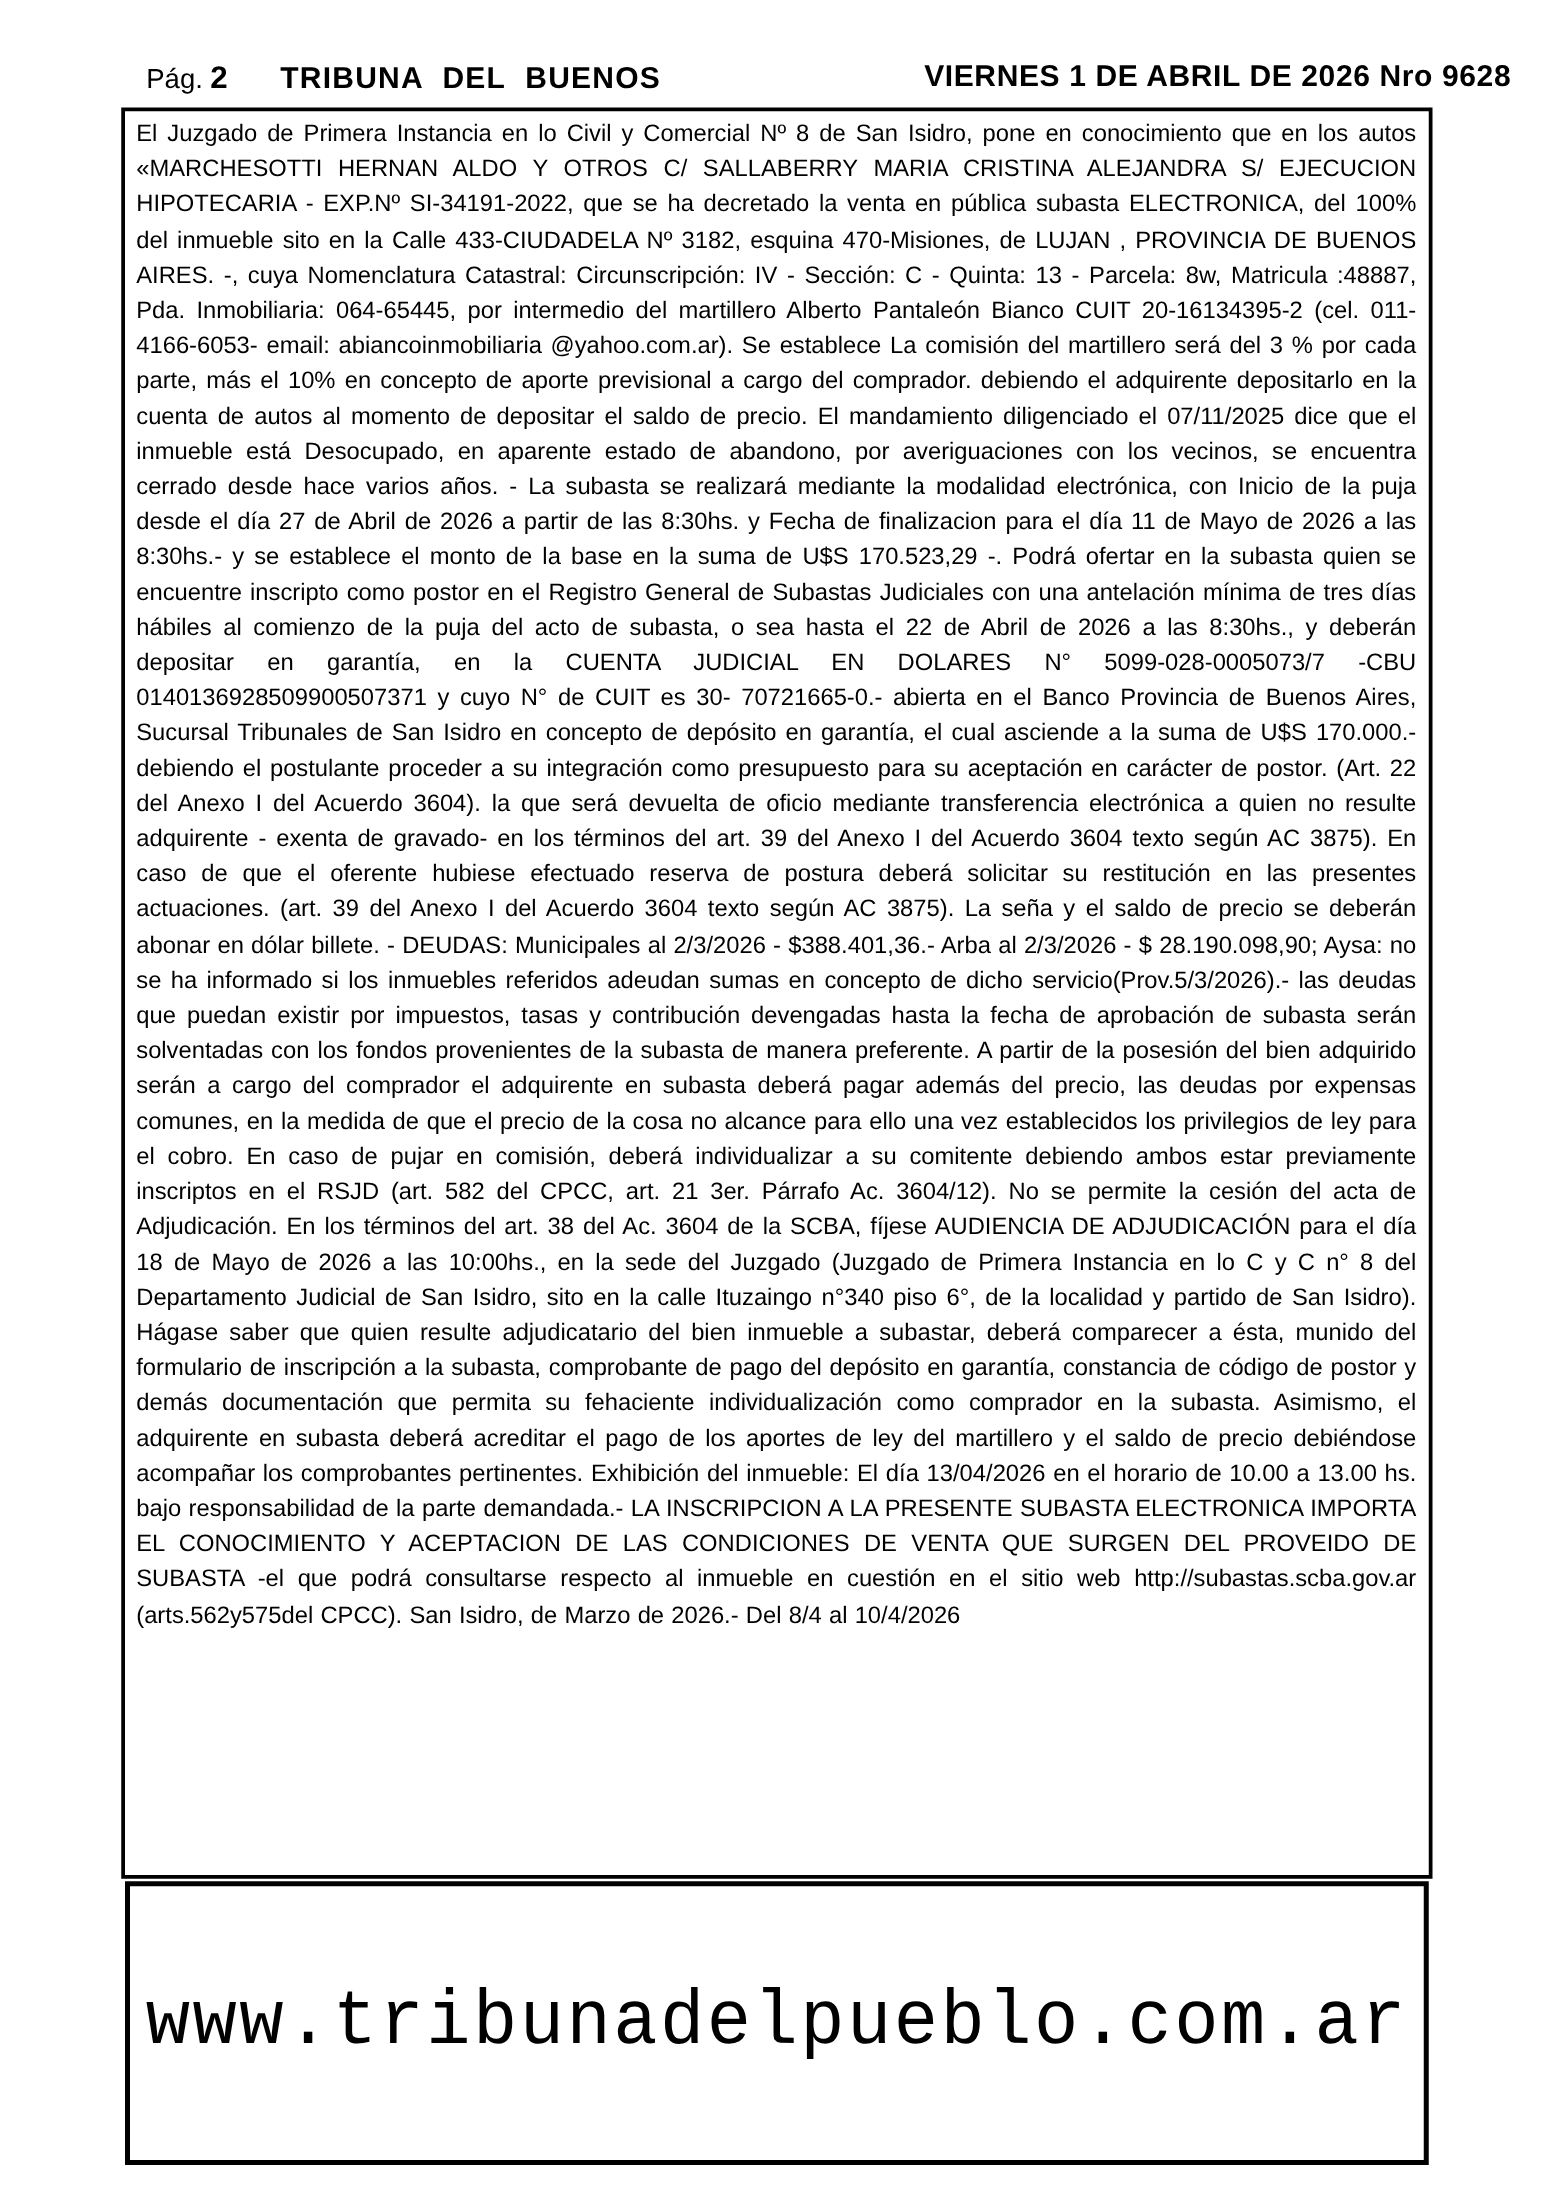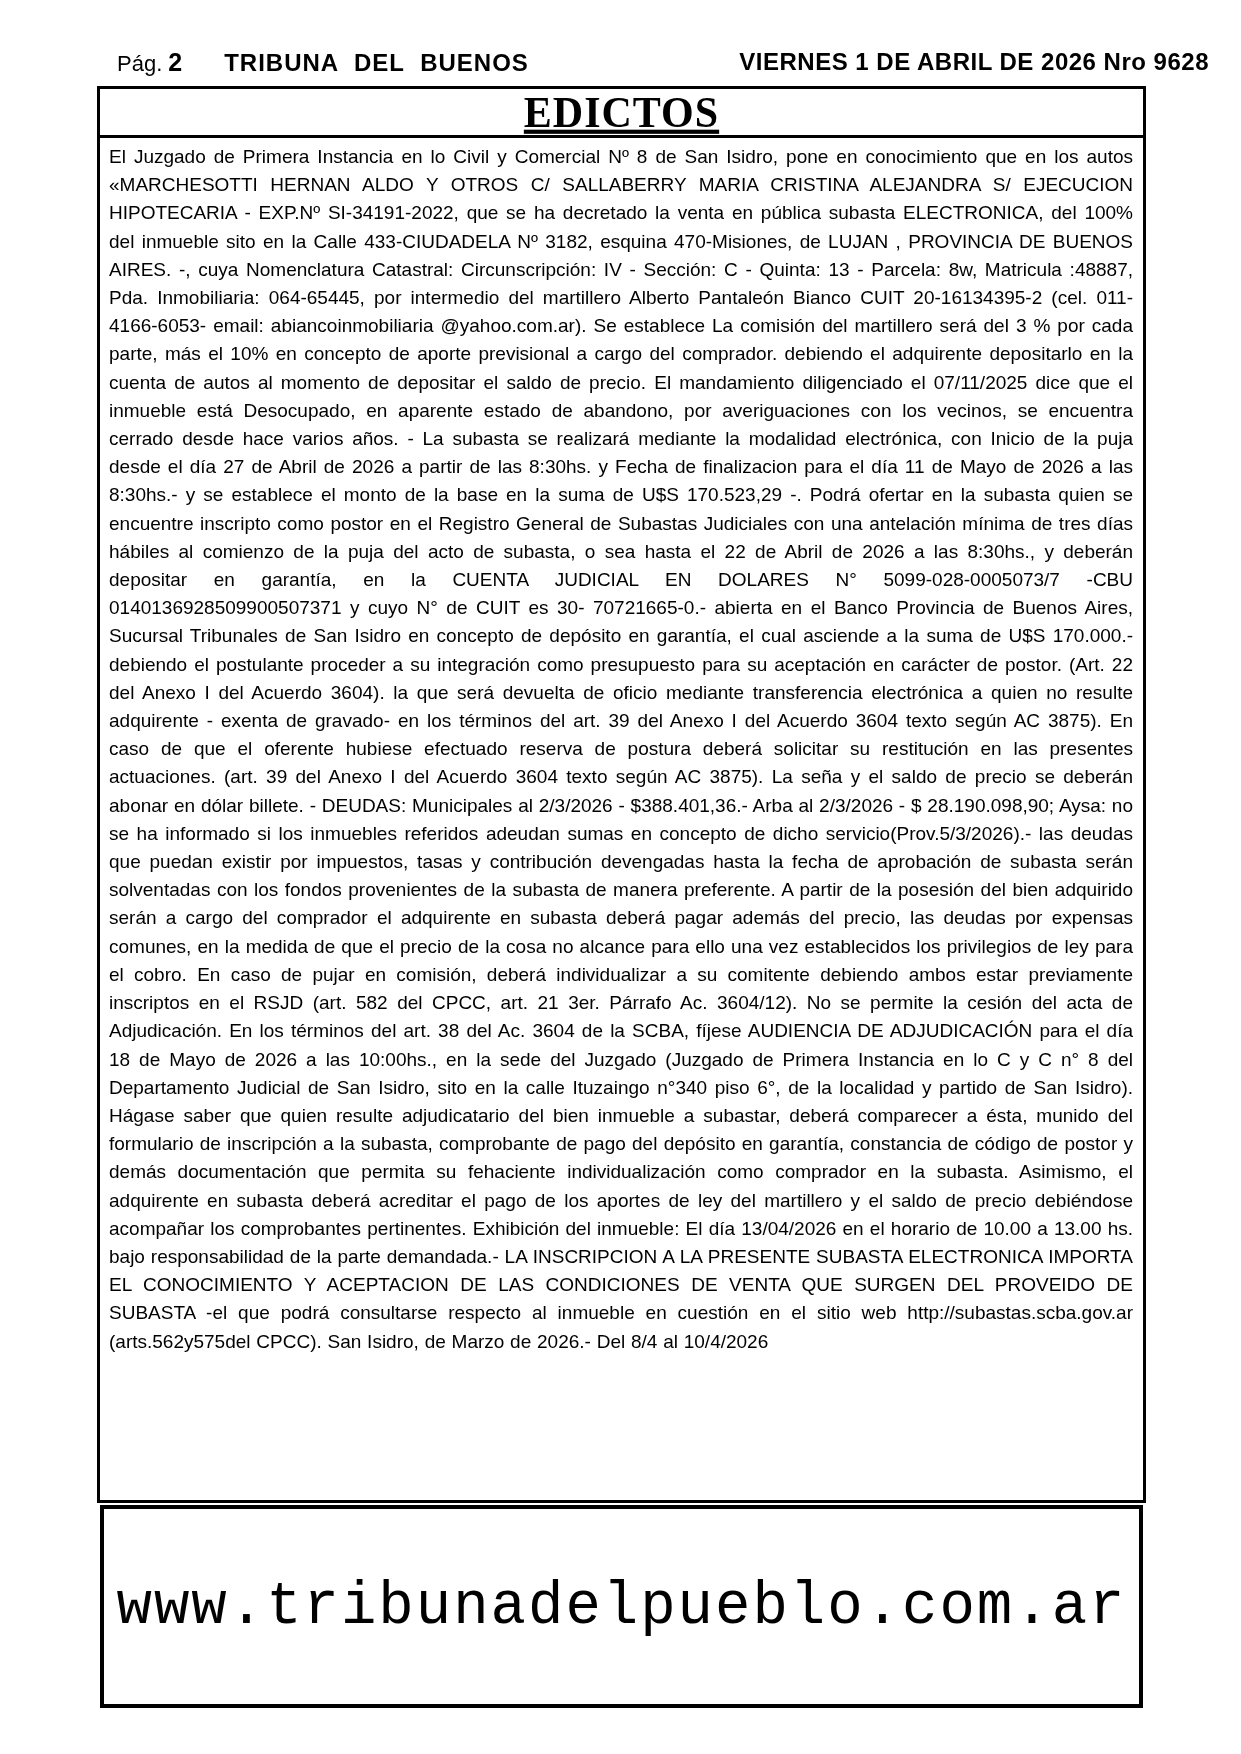--- a/index.html
+++ b/index.html
@@ -90,21 +90,21 @@
     letter-spacing: 0px;
     word-spacing: 0.5px;
   }
 
   
   .footer-box {
     position: absolute;
     left: 100px;
     top: 1505px;
     width: 1043px;
-    height: 203px;
+    height: 227px;
     border: 4px solid #000;
     box-sizing: border-box;
     background: #fff;
     display: flex;
     align-items: center;
     justify-content: center;
   }
   .footer-website {
     font-family: "Liberation Mono", monospace;
     font-size: 59px;
@@ -120,21 +120,18 @@
 <div class="paper-header">
   <div class="left-group">
     <span class="page-label">Pág.</span>
     <span class="page-number">2</span>
     <span class="newspaper-name">TRIBUNA DEL BUENOS</span>
   </div>
   <div class="edition-info">VIERNES 1 DE ABRIL DE 2026 Nro 9628</div>
 </div>
 
 <div class="edict-box">
-  <div class="edict-title-bar">
-    <span class="edict-title">EDICTOS</span>
-  </div>
   <div class="edict-body">El Juzgado de Primera Instancia en lo Civil y Comercial Nº 8 de San Isidro, pone en conocimiento que en los autos «MARCHESOTTI HERNAN ALDO Y OTROS C/ SALLABERRY MARIA CRISTINA ALEJANDRA S/ EJECUCION HIPOTECARIA - EXP.Nº SI-34191-2022, que se ha decretado la venta en pública subasta ELECTRONICA, del 100% del inmueble sito en la Calle 433-CIUDADELA Nº 3182, esquina 470-Misiones, de LUJAN , PROVINCIA DE BUENOS AIRES. -, cuya Nomenclatura Catastral: Circunscripción: IV - Sección: C - Quinta: 13 - Parcela: 8w, Matricula :48887, Pda. Inmobiliaria: 064-65445, por intermedio del martillero Alberto Pantaleón Bianco CUIT 20-16134395-2 (cel. 011-4166-6053- email: abiancoinmobiliaria @yahoo.com.ar). Se establece La comisión del martillero será del 3 % por cada parte, más el 10% en concepto de aporte previsional a cargo del comprador. debiendo el adquirente depositarlo en la cuenta de autos al momento de depositar el saldo de precio. El mandamiento diligenciado el 07/11/2025 dice que el inmueble está Desocupado, en aparente estado de abandono, por averiguaciones con los vecinos, se encuentra cerrado desde hace varios años. - La subasta se realizará mediante la modalidad electrónica, con Inicio de la puja desde el día 27 de Abril de 2026 a partir de las 8:30hs. y Fecha de finalizacion para el día 11 de Mayo de 2026 a las 8:30hs.- y se establece el monto de la base en la suma de U$S 170.523,29 -. Podrá ofertar en la subasta quien se encuentre inscripto como postor en el Registro General de Subastas Judiciales con una antelación mínima de tres días hábiles al comienzo de la puja del acto de subasta, o sea hasta el 22 de Abril de 2026 a las 8:30hs., y deberán depositar en garantía, en la CUENTA JUDICIAL EN DOLARES N° 5099-028-0005073/7 -CBU 0140136928509900507371 y cuyo N° de CUIT es 30- 70721665-0.- abierta en el Banco Provincia de Buenos Aires, Sucursal Tribunales de San Isidro en concepto de depósito en garantía, el cual asciende a la suma de U$S 170.000.- debiendo el postulante proceder a su integración como presupuesto para su aceptación en carácter de postor. (Art. 22 del Anexo I del Acuerdo 3604). la que será devuelta de oficio mediante transferencia electrónica a quien no resulte adquirente - exenta de gravado- en los términos del art. 39 del Anexo I del Acuerdo 3604 texto según AC 3875). En caso de que el oferente hubiese efectuado reserva de postura deberá solicitar su restitución en las presentes actuaciones. (art. 39 del Anexo I del Acuerdo 3604 texto según AC 3875). La seña y el saldo de precio se deberán abonar en dólar billete. - DEUDAS: Municipales al 2/3/2026 - $388.401,36.- Arba al 2/3/2026 - $ 28.190.098,90; Aysa: no se ha informado si los inmuebles referidos adeudan sumas en concepto de dicho servicio(Prov.5/3/2026).- las deudas que puedan existir por impuestos, tasas y contribución devengadas hasta la fecha de aprobación de subasta serán solventadas con los fondos provenientes de la subasta de manera preferente. A partir de la posesión del bien adquirido serán a cargo del comprador el adquirente en subasta deberá pagar además del precio, las deudas por expensas comunes, en la medida de que el precio de la cosa no alcance para ello una vez establecidos los privilegios de ley para el cobro. En caso de pujar en comisión, deberá individualizar a su comitente debiendo ambos estar previamente inscriptos en el RSJD (art. 582 del CPCC, art. 21 3er. Párrafo Ac. 3604/12). No se permite la cesión del acta de Adjudicación. En los términos del art. 38 del Ac. 3604 de la SCBA, fíjese AUDIENCIA DE ADJUDICACIÓN para el día 18 de Mayo de 2026 a las 10:00hs., en la sede del Juzgado (Juzgado de Primera Instancia en lo C y C n° 8 del Departamento Judicial de San Isidro, sito en la calle Ituzaingo n°340 piso 6°, de la localidad y partido de San Isidro). Hágase saber que quien resulte adjudicatario del bien inmueble a subastar, deberá comparecer a ésta, munido del formulario de inscripción a la subasta, comprobante de pago del depósito en garantía, constancia de código de postor y demás documentación que permita su fehaciente individualización como comprador en la subasta. Asimismo, el adquirente en subasta deberá acreditar el pago de los aportes de ley del martillero y el saldo de precio debiéndose acompañar los comprobantes pertinentes. Exhibición del inmueble: El día 13/04/2026 en el horario de 10.00 a 13.00 hs. bajo responsabilidad de la parte demandada.- LA INSCRIPCION A LA PRESENTE SUBASTA ELECTRONICA IMPORTA EL CONOCIMIENTO Y ACEPTACION DE LAS CONDICIONES DE VENTA QUE SURGEN DEL PROVEIDO DE SUBASTA -el que podrá consultarse respecto al inmueble en cuestión en el sitio web http://subastas.scba.gov.ar (arts.562y575del CPCC). San Isidro, de Marzo de 2026.- Del 8/4 al 10/4/2026</div>
 </div>
 
 <div class="footer-box">
   <span class="footer-website">www.tribunadelpueblo.com.ar</span>
 </div>
 
 </body></html>

